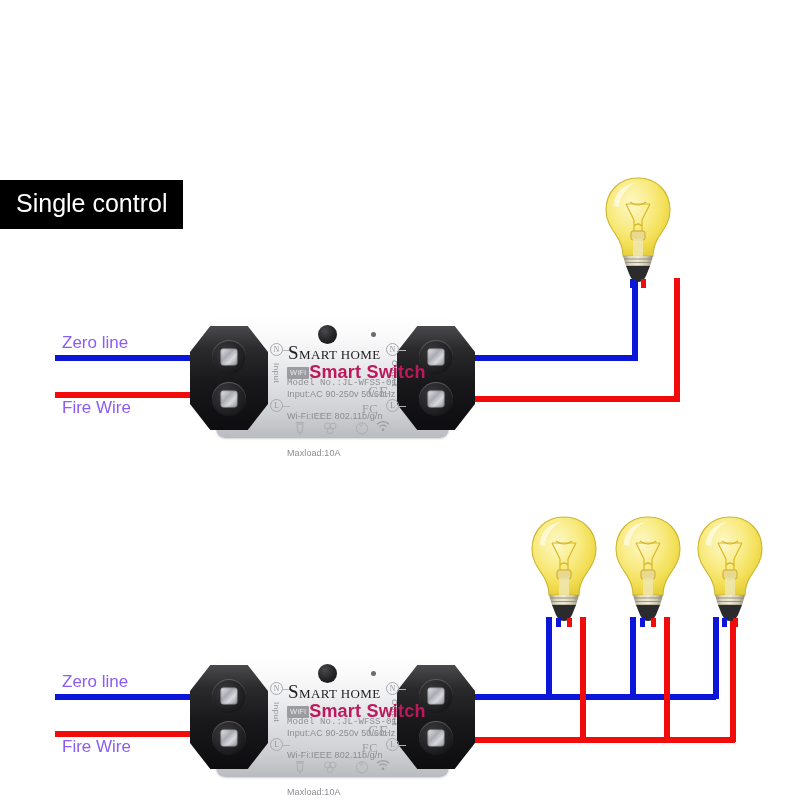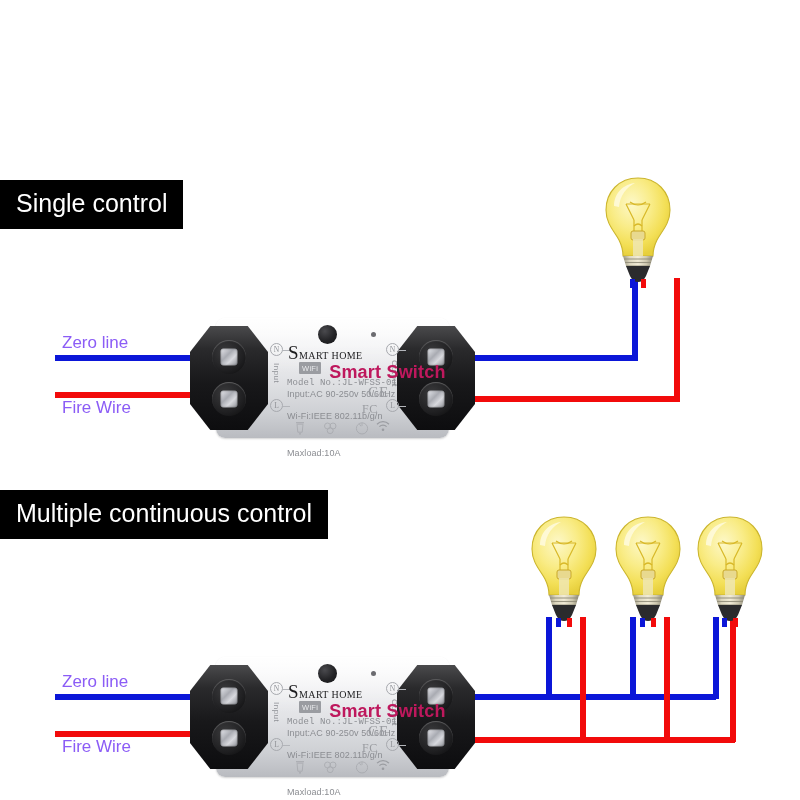--- a/index.html
+++ b/index.html
@@ -125,29 +125,28 @@
   .brand {
     position: absolute;
     left: 98px; top: 24px;
     z-index: 5;
     font-family: "Liberation Serif", serif;
     color: #1c1c1e;
     letter-spacing: .4px;
     white-space: nowrap;
   }
   .brand .big { font-size: 19px; }
-  .brand .small { font-size: 10px; margin-top: 16px; }
+  .brand .small { font-size: 13px; margin-top: 16px; }
 
   .prod-line {
     position: absolute;
     left: 97px; top: 44px;
     z-index: 5;
-    display: flex; align-items: flex-start; gap: 8px;
+    display: flex; align-items: center; gap: 0;
     white-space: nowrap;
-    margin-left: 12px;
   }
   .wifi-badge {
     background: #9a9ca1;
     color: #e9eaec;
     font-size: 7.5px;
     letter-spacing: .3px;
     padding: 1.5px 3px;
     border-radius: 1px;
     font-family: "Liberation Sans", sans-serif;
   }
@@ -350,21 +349,20 @@
         <path d="M24 83 h28"></path>
           <path d="M25 86.5 h26"></path>
           <path d="M26 90 h24"></path>
       </g>
       <path d="M26 90 L50 90 L46 100 C44 104 41 106 38 106 C35 106 32 104 30 100 Z" fill="#2b2b2d"></path>
       <rect x="30" y="103" width="5" height="9" fill="#0b16d8"></rect>
       <rect x="41" y="103" width="5" height="9" fill="#f20b0b"></rect>
     </svg>
   </div>
 
-  <div class="title-chip" style="left:0px; top:490px;">Multiple continuous control</div>
 
   <div class="wire-label" style="left:62px; top:672px;">Zero line</div>
   <div class="wire-label" style="left:62px; top:737px;">Fire Wire</div>
 
   <div class="wire wire-h blue z-blue" style="left:55px; top:694px; width:150px;"></div>
   <div class="wire wire-h red z-red" style="left:55px; top:731px; width:150px;"></div>
 
   <div class="wire wire-h blue z-blue" style="left:470px; top:694px; width:246px;"></div>
 
   <div class="wire wire-h red z-red" style="left:470px; top:737px; width:265px;"></div>

